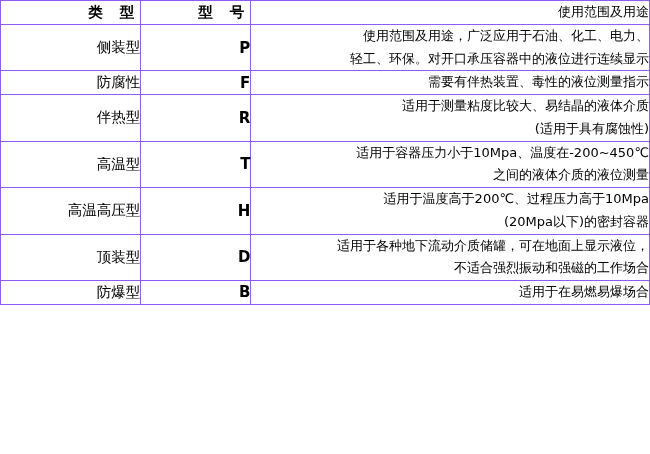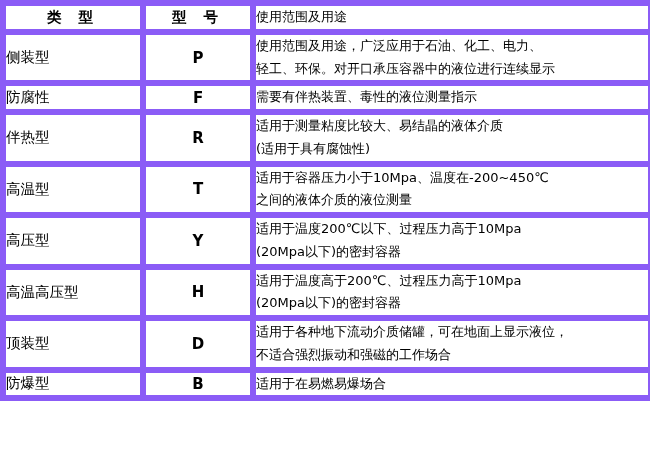--- a/index.html
+++ b/index.html
@@ -13,23 +13,24 @@
     font-family: "DejaVu Sans", "Liberation Sans", sans-serif;
     color: #000000;
     overflow: hidden;
   }
   #spec-table {
     border-collapse: collapse;
     width: 650px;
     table-layout: fixed;
   }
   #spec-table td {
-    border: 6px solid #8b5cf6;
+    border: 1px solid #8b5cf6;
     vertical-align: middle;
     padding: 0;
+    text-align: right;
   }
   .col-type {
     width: 140px;
   }
   .col-model {
     width: 110px;
   }
   .col-desc {
     width: 398px;
   }
@@ -120,28 +121,20 @@
 
     <tr>
       <td class="cell-type">高温型</td>
       <td class="cell-model">T</td>
       <td class="cell-desc">
         <span class="line">适用于容器压力小于10Mpa、温度在-200~450℃</span>
         <span class="line">之间的液体介质的液位测量</span>
       </td>
     </tr>
 
-    <tr>
-      <td class="cell-type">高压型</td>
-      <td class="cell-model">Y</td>
-      <td class="cell-desc">
-        <span class="line">适用于温度200℃以下、过程压力高于10Mpa</span>
-        <span class="line">(20Mpa以下)的密封容器</span>
-      </td>
-    </tr>
 
     <tr>
       <td class="cell-type">高温高压型</td>
       <td class="cell-model">H</td>
       <td class="cell-desc">
         <span class="line">适用于温度高于200℃、过程压力高于10Mpa</span>
         <span class="line">(20Mpa以下)的密封容器</span>
       </td>
     </tr>
 

